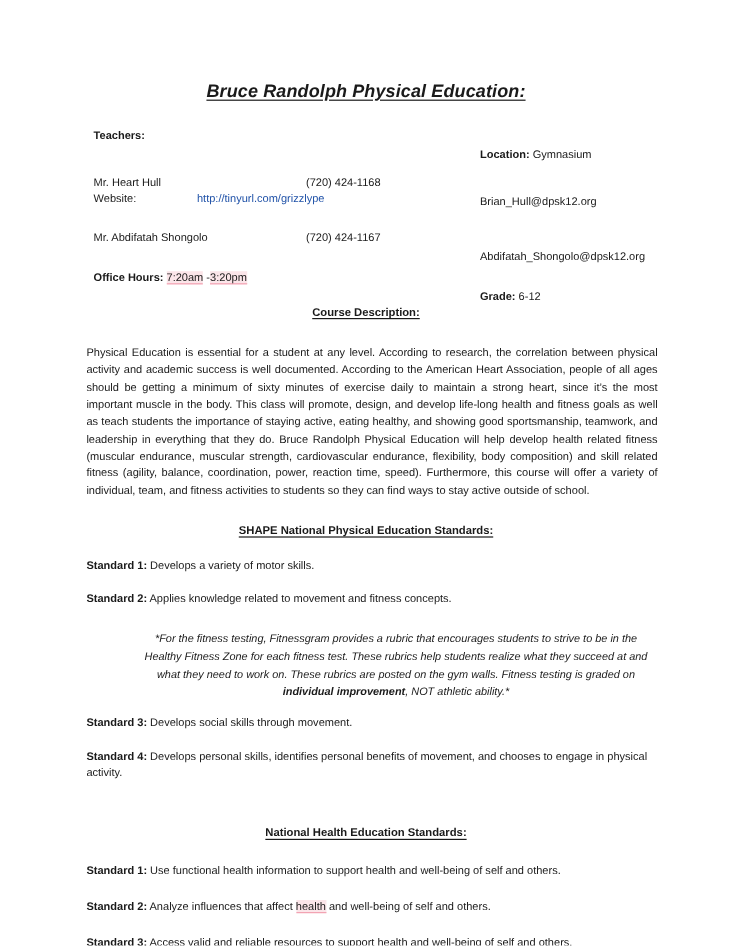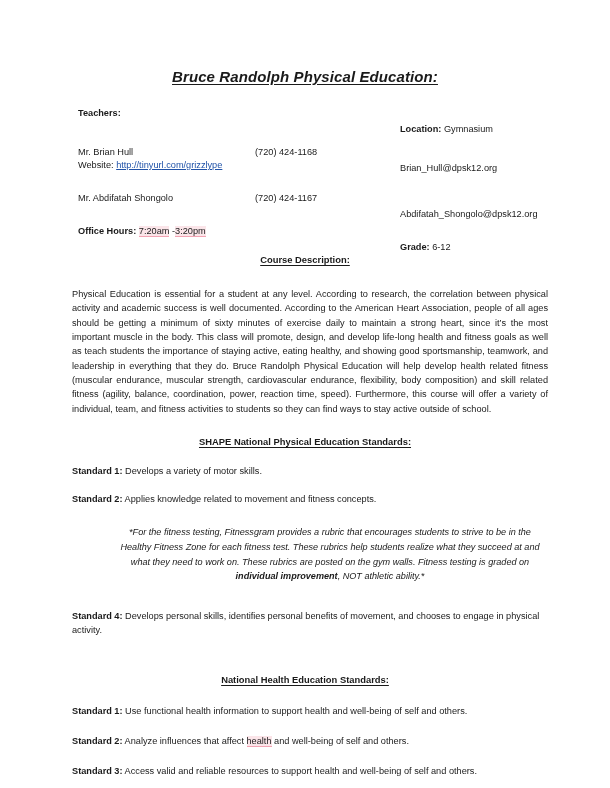--- a/index.html
+++ b/index.html
@@ -46,21 +46,21 @@
     line-height: 1.45;
     min-height: 13px;
   }
   .row .col-name   { position: absolute; left: 0;     top: 0; }
   .row .col-phone  { position: absolute; left: 177px; top: 0; }
   .row .col-right  { position: absolute; left: 322px; top: 16px; }
 
   .b { font-weight: bold; }
   .link {
     color: #2052a8;
-    text-decoration: underline;
+    margin-left: 48px;
   }
   .spell {
     border-bottom: 1.5px solid #f2a3b3;
     background: rgba(246, 190, 200, 0.40);
     padding-bottom: 0px;
   }
 
   
   .section-heading {
     text-align: center;
@@ -117,21 +117,21 @@
   <div class="contact">
 
     <div class="row">
       <span class="col-name b">Teachers:</span>
       <span class="col-right"><span class="b">Location:</span><span> Gymnasium</span></span>
     </div>
 
     <div class="sp26"></div>
 
     <div class="row">
-      <span class="col-name">Mr. Brian Hull</span>
+      <span class="col-name">Mr. Heart Hull</span>
       <span class="col-phone">(720) 424-1168</span>
       <span class="col-right">Brian_Hull@dpsk12.org</span>
     </div>
 
     <div class="row">
       <span class="col-name"><span>Website: </span><span class="link">http://tinyurl.com/grizzlype</span></span>
     </div>
 
     <div class="sp20"></div>
 
@@ -169,20 +169,21 @@
   <div class="sp14"></div>
 
   <div class="standard"><span class="b">Standard 2:</span><span> Applies knowledge related to movement and fitness concepts.</span></div>
 
   <div class="sp18"></div>
 
   <div class="note-block"><span>*For the fitness testing, Fitnessgram provides a rubric that encourages students to strive to be in the Healthy Fitness Zone for each fitness test. These rubrics help students realize what they succeed at and what they need to work on. These rubrics are posted on the gym walls. Fitness testing is graded on </span><span class="bi">individual improvement</span><span>, NOT athletic ability.*</span></div>
 
   <div class="sp12"></div>
 
+  <div class="standard"><span class="b">Standard 3:</span><span> Develops social skills through movement.</span></div>
 
   <div class="sp14"></div>
 
   <div class="standard"><span class="b">Standard 4:</span><span> Develops personal skills, identifies personal benefits of movement, and chooses to engage in physical activity.</span></div>
 
   <div class="sp26"></div>
   <div class="sp10"></div>
 
   <div class="section-heading">National Health Education Standards:</div>
 

